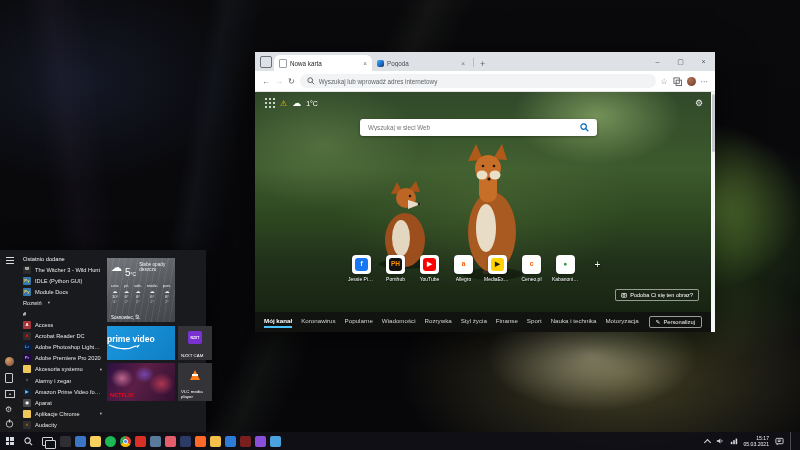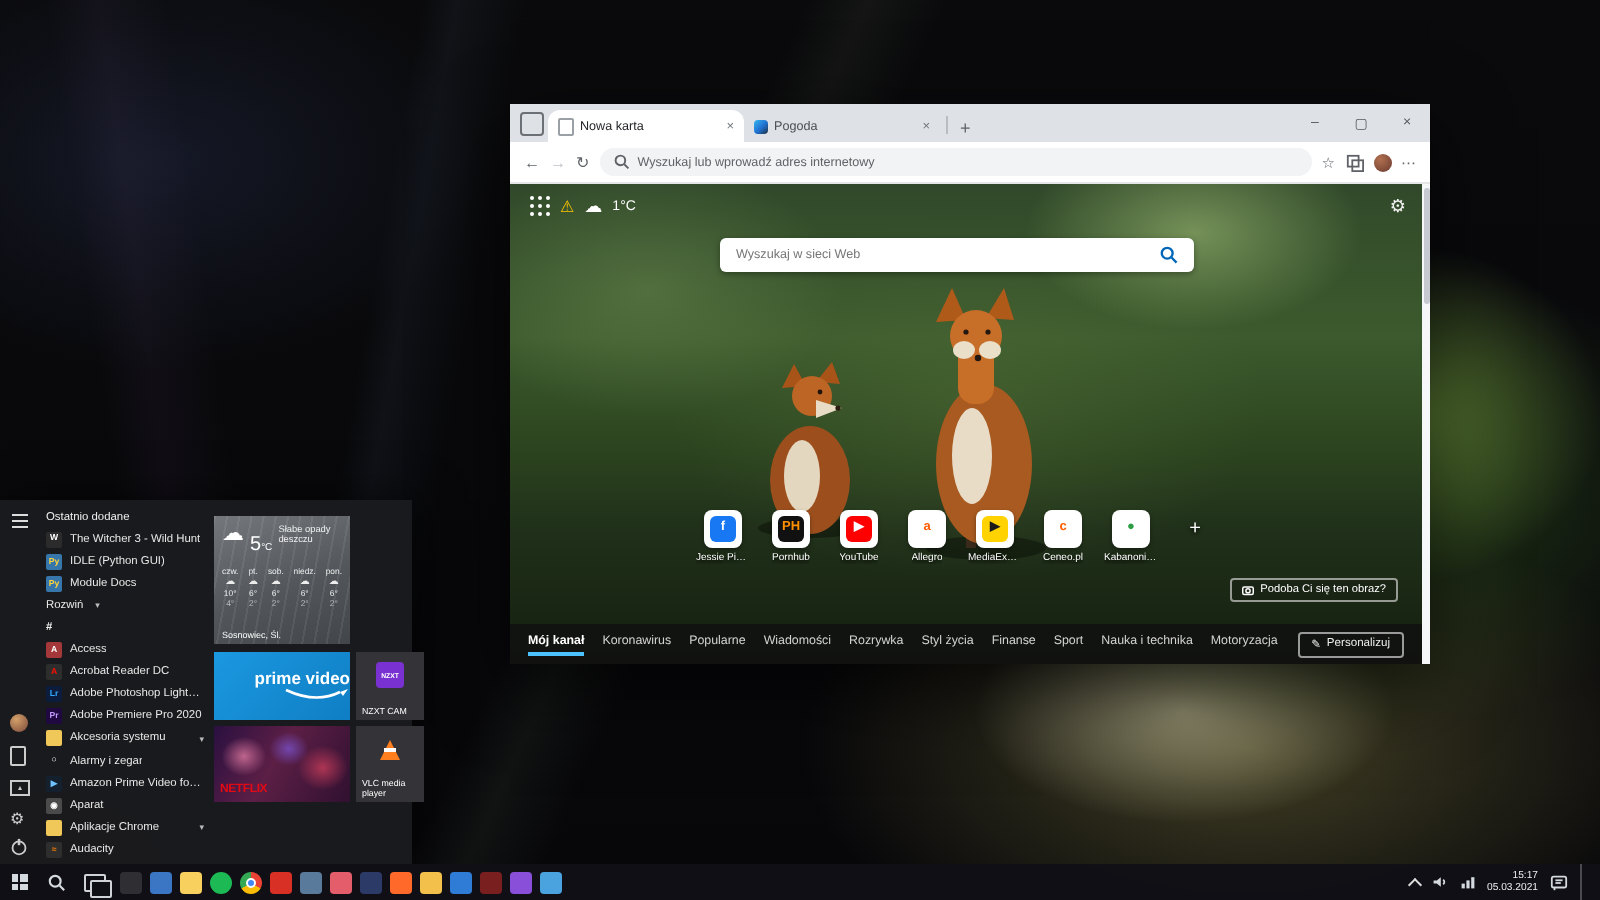--- a/index.html
+++ b/index.html
@@ -96,21 +96,21 @@
   .wtop{display:flex;gap:3px;padding:4px 3px 2px 4px;align-items:flex-start;position:relative;z-index:1;}
   .wbig{font-size:11px;line-height:1;}
   .wtemp{font-size:10px;line-height:1;}
   .wunit{font-size:5px;}
   .wdesc{font-size:4.7px;line-height:1.15;width:30px;color:#f0f0f0;}
   #wdays{display:flex;justify-content:space-between;padding:2px 4px 0 4px;position:relative;z-index:1;}
   .wday{display:flex;flex-direction:column;align-items:center;gap:1px;font-size:4.2px;color:#ececec;line-height:1;}
   .wday .ic{font-size:5px;}
   .wday .lo{color:#b9bcc0;}
   .wcity{position:absolute;left:4px;bottom:2px;font-size:4.5px;z-index:1;}
-  #tile-prime{left:0;top:76px;width:68px;height:34px;background:linear-gradient(135deg,#1b98e0,#0f7ec4);display:flex;flex-direction:column;align-items:flex-end;justify-content:center;}
+  #tile-prime{left:0;top:76px;width:68px;height:34px;background:linear-gradient(135deg,#1b98e0,#0f7ec4);display:flex;flex-direction:column;align-items:flex-start;justify-content:center;}
   #primetext{font-size:8.5px;font-weight:bold;line-height:1;}
   #tile-nzxt{left:71px;top:76px;width:34px;height:34px;background:#333338;}
   #nzxtbox{position:absolute;left:10px;top:5px;width:14px;height:13px;background:#7a31d1;border-radius:2px;display:grid;place-items:center;font-size:3.4px;font-weight:bold;}
   .tlabel{position:absolute;left:3px;bottom:2px;font-size:4.4px;line-height:1.15;}
   #tile-netflix{left:0;top:113px;width:68px;height:38px;background:
       radial-gradient(16px 14px at 22% 40%, rgba(220,120,160,.8), transparent 70%),
       radial-gradient(14px 12px at 55% 30%, rgba(120,80,200,.8), transparent 70%),
       radial-gradient(18px 16px at 80% 55%, rgba(200,60,90,.8), transparent 70%),
       linear-gradient(120deg,#2a1040,#5c1f46 45%,#301030);}
   #netflixlogo{position:absolute;left:3px;bottom:3px;color:#e50914;font-weight:bold;font-size:6px;letter-spacing:-.2px;}

